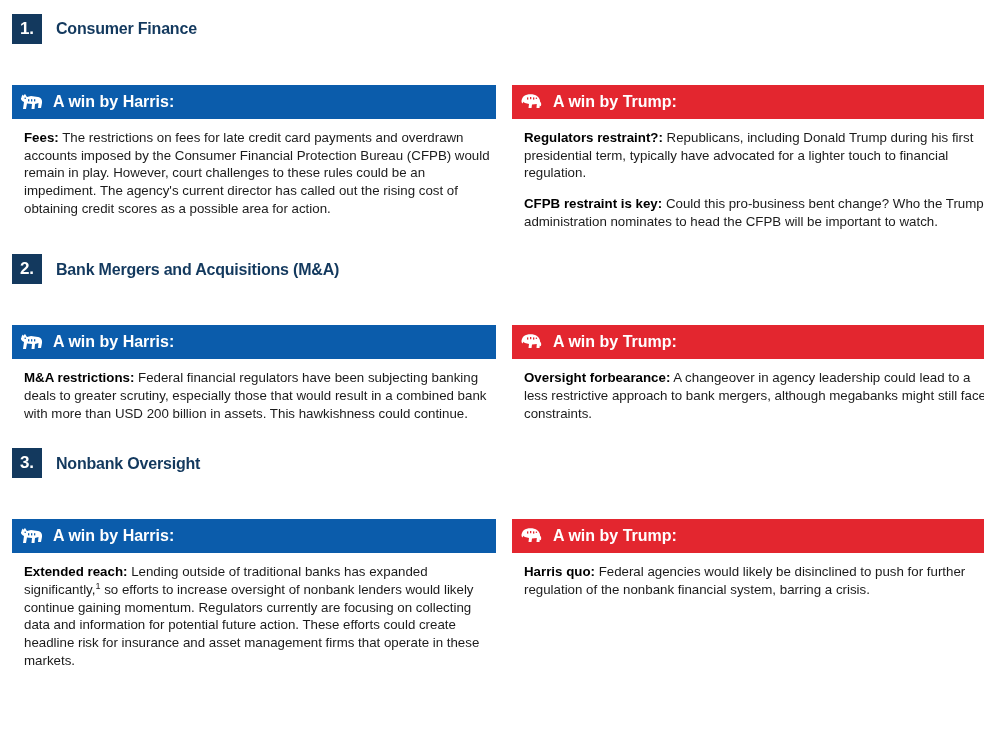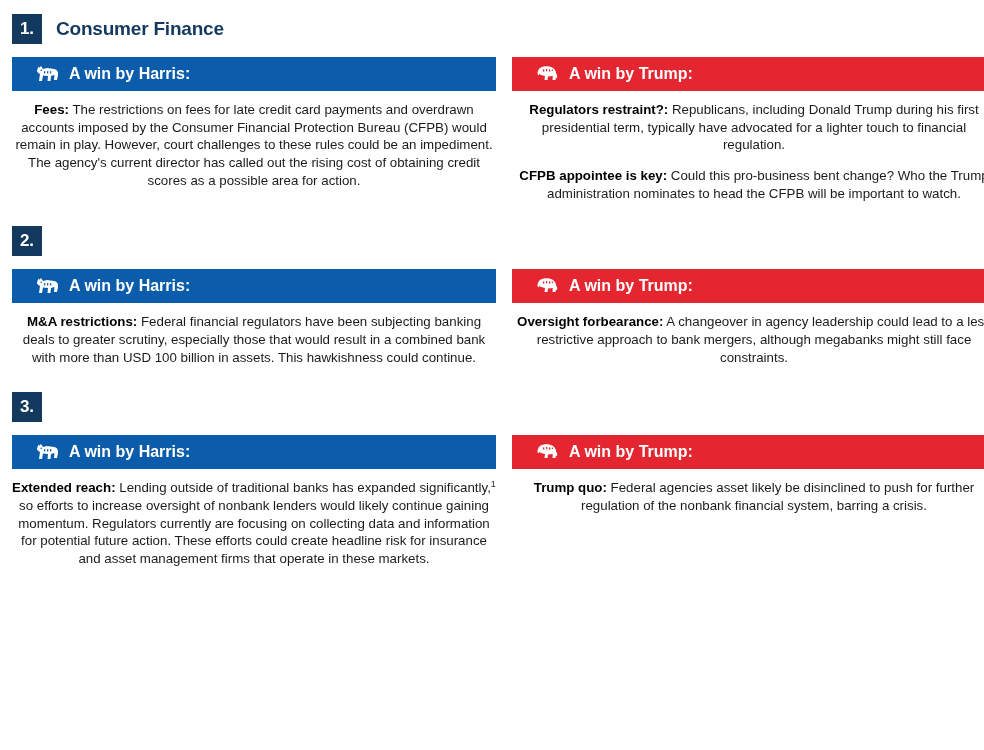--- a/index.html
+++ b/index.html
@@ -35,58 +35,59 @@
     color: #ffffff;
     font-size: 17px;
     font-weight: bold;
     display: flex;
     align-items: center;
     justify-content: center;
     flex: 0 0 auto;
   }
   .section-title {
     color: #13395e;
-    font-size: 19px;
+    font-size: 16px;
     font-weight: bold;
     letter-spacing: -0.2px;
     line-height: 1.1;
   }
 
   
   .cols {
     display: flex;
     gap: 16px;
     margin-top: 13px;
   }
   .col { width: 484px; flex: 0 0 484px; }
 
   .bar {
     height: 34px;
     display: flex;
     align-items: center;
     gap: 9px;
-    padding: 0 22px;
+    padding: 0 6px;
     color: #ffffff;
+    margin-top: 28px;
   }
   .bar.harris { background: #0b5cab; }
   .bar.trump  { background: #e3262f; }
   .bar-label {
     font-size: 16px;
     font-weight: bold;
     line-height: 1;
   }
   .mascot { flex: 0 0 auto; display: block; }
 
   .body {
     padding-top: 10px;
     font-size: 13.3px;
     line-height: 1.33;
     color: #1b1b1b;
   }
-  .body p { margin: 0 0 13px 0; text-align: center; }
+  .body p { margin: 0 0 13px 12px; }
   .body p:last-child { margin-bottom: 0; }
   .lead { font-weight: bold; color: #000000; }
   sup { font-size: 9px; vertical-align: super; line-height: 0; }
 
   
   #sec-1 { margin-top: 6px; }
   #sec-2 { margin-top: 24px; }
   #sec-3 { margin-top: 26px; }
   .page-inner { padding: 8px 12px 0 12px; }
 </style>
@@ -136,51 +137,52 @@
                 <circle cx="18.4" cy="6.3" r="0.8"></circle>
                 <rect x="9" y="5.4" width="1.3" height="2.2"></rect>
                 <rect x="12" y="5" width="1.3" height="2.2"></rect>
                 <rect x="15" y="5.4" width="1.3" height="2.2"></rect>
               </g>
             </svg>
             <span class="bar-label">A win by Trump:</span>
           </div>
           <div class="body">
             <p><span class="lead">Regulators restraint?:</span><span> Republicans, including Donald Trump during his first presidential term, typically have advocated for a lighter touch to financial regulation.</span></p>
-            <p><span class="lead">CFPB appointee is key:</span><span> Could this pro-business bent change? Who the Trump administration nominates to head the CFPB will be important to watch.</span></p>
+            <p><span class="lead">CFPB restraint is key:</span><span> Could this pro-business bent change? Who the Trump administration nominates to head the CFPB will be important to watch.</span></p>
           </div>
         </div>
 
       </div>
     </div>
 
     <div class="section" id="sec-2">
       <div class="section-head">
         <div class="section-num">2.</div>
+        <div class="section-title">Bank Mergers and Acquisitions (M&amp;A)</div>
       </div>
       <div class="cols">
 
         <div class="col">
           <div class="bar harris">
             <svg class="mascot" width="26" height="20" viewBox="0 0 26 20" aria-hidden="true">
               <g fill="#ffffff">
                 <path d="M3 6 L7 2 L9 5 L13 4 L20 5 C23 5.5 24.5 8 24 11 L23 16 L20 16 L20.5 11 L17 12 L16.5 17 L13.5 17 L14 12 L9 11.5 L8 17 L5 17 L6 10 C4 9 2.6 7.6 3 6 Z"></path>
                 <path d="M4.5 2.5 L6.5 5.8 L3.4 5.2 Z"></path>
               </g>
               <g fill="#0b5cab">
                 <circle cx="7.2" cy="6.2" r="0.8"></circle>
                 <rect x="10" y="7.2" width="1.3" height="2.2"></rect>
                 <rect x="13" y="7.2" width="1.3" height="2.2"></rect>
                 <rect x="16" y="7.2" width="1.3" height="2.2"></rect>
               </g>
             </svg>
             <span class="bar-label">A win by Harris:</span>
           </div>
           <div class="body">
-            <p><span class="lead">M&amp;A restrictions:</span><span> Federal financial regulators have been subjecting banking deals to greater scrutiny, especially those that would result in a combined bank with more than USD 100 billion in assets. This hawkishness could continue.</span></p>
+            <p><span class="lead">M&amp;A restrictions:</span><span> Federal financial regulators have been subjecting banking deals to greater scrutiny, especially those that would result in a combined bank with more than USD 200 billion in assets. This hawkishness could continue.</span></p>
           </div>
         </div>
 
         <div class="col">
           <div class="bar trump">
             <svg class="mascot" width="26" height="20" viewBox="0 0 26 20" aria-hidden="true">
               <g fill="#ffffff">
                 <path d="M6 4 C9 1.5 16 1.5 19 4 C22 6 22.5 9 22 12 L21.5 16 L18.5 16 L18.8 12 L14 12.5 L13.5 16 L10.5 16 L11 12 L7 11 C4.5 10 3.5 7 5 5 Z"></path>
                 <path d="M5 6 C3 7.5 3 10.5 4.6 11.6 L5.4 9.4 Z"></path>
                 <path d="M21.6 9.5 C23.2 10 23.6 12.4 22.8 14.2 L21.3 13.4 Z"></path>
@@ -198,20 +200,21 @@
             <p><span class="lead">Oversight forbearance:</span><span> A changeover in agency leadership could lead to a less restrictive approach to bank mergers, although megabanks might still face constraints.</span></p>
           </div>
         </div>
 
       </div>
     </div>
 
     <div class="section" id="sec-3">
       <div class="section-head">
         <div class="section-num">3.</div>
+        <div class="section-title">Nonbank Oversight</div>
       </div>
       <div class="cols">
 
         <div class="col">
           <div class="bar harris">
             <svg class="mascot" width="26" height="20" viewBox="0 0 26 20" aria-hidden="true">
               <g fill="#ffffff">
                 <path d="M3 6 L7 2 L9 5 L13 4 L20 5 C23 5.5 24.5 8 24 11 L23 16 L20 16 L20.5 11 L17 12 L16.5 17 L13.5 17 L14 12 L9 11.5 L8 17 L5 17 L6 10 C4 9 2.6 7.6 3 6 Z"></path>
                 <path d="M4.5 2.5 L6.5 5.8 L3.4 5.2 Z"></path>
               </g>
@@ -240,21 +243,21 @@
               <g fill="#e3262f">
                 <circle cx="18.4" cy="6.3" r="0.8"></circle>
                 <rect x="9" y="5.4" width="1.3" height="2.2"></rect>
                 <rect x="12" y="5" width="1.3" height="2.2"></rect>
                 <rect x="15" y="5.4" width="1.3" height="2.2"></rect>
               </g>
             </svg>
             <span class="bar-label">A win by Trump:</span>
           </div>
           <div class="body">
-            <p><span class="lead">Trump quo:</span><span> Federal agencies asset likely be disinclined to push for further regulation of the nonbank financial system, barring a crisis.</span></p>
+            <p><span class="lead">Harris quo:</span><span> Federal agencies would likely be disinclined to push for further regulation of the nonbank financial system, barring a crisis.</span></p>
           </div>
         </div>
 
       </div>
     </div>
 
   </div>
 </div>
 
 </body></html>

